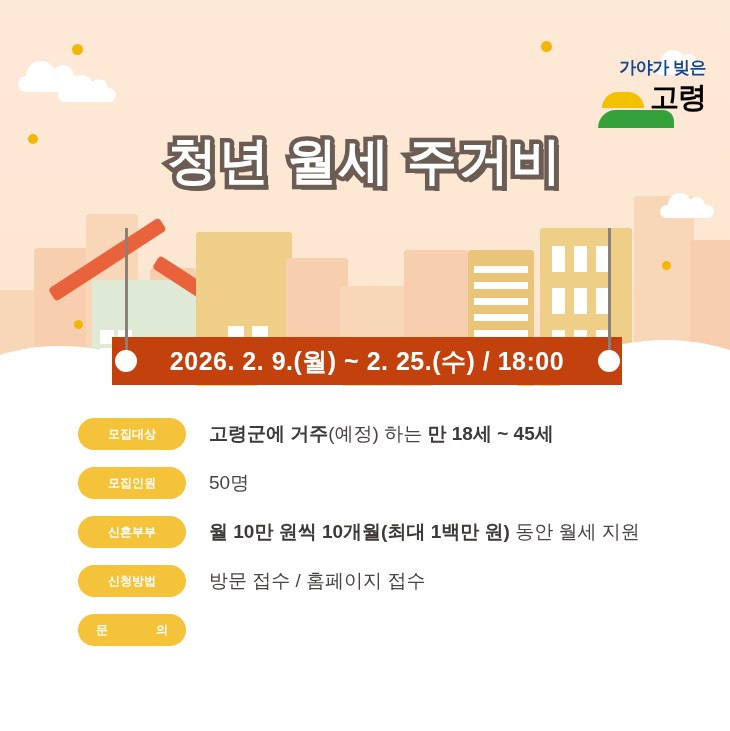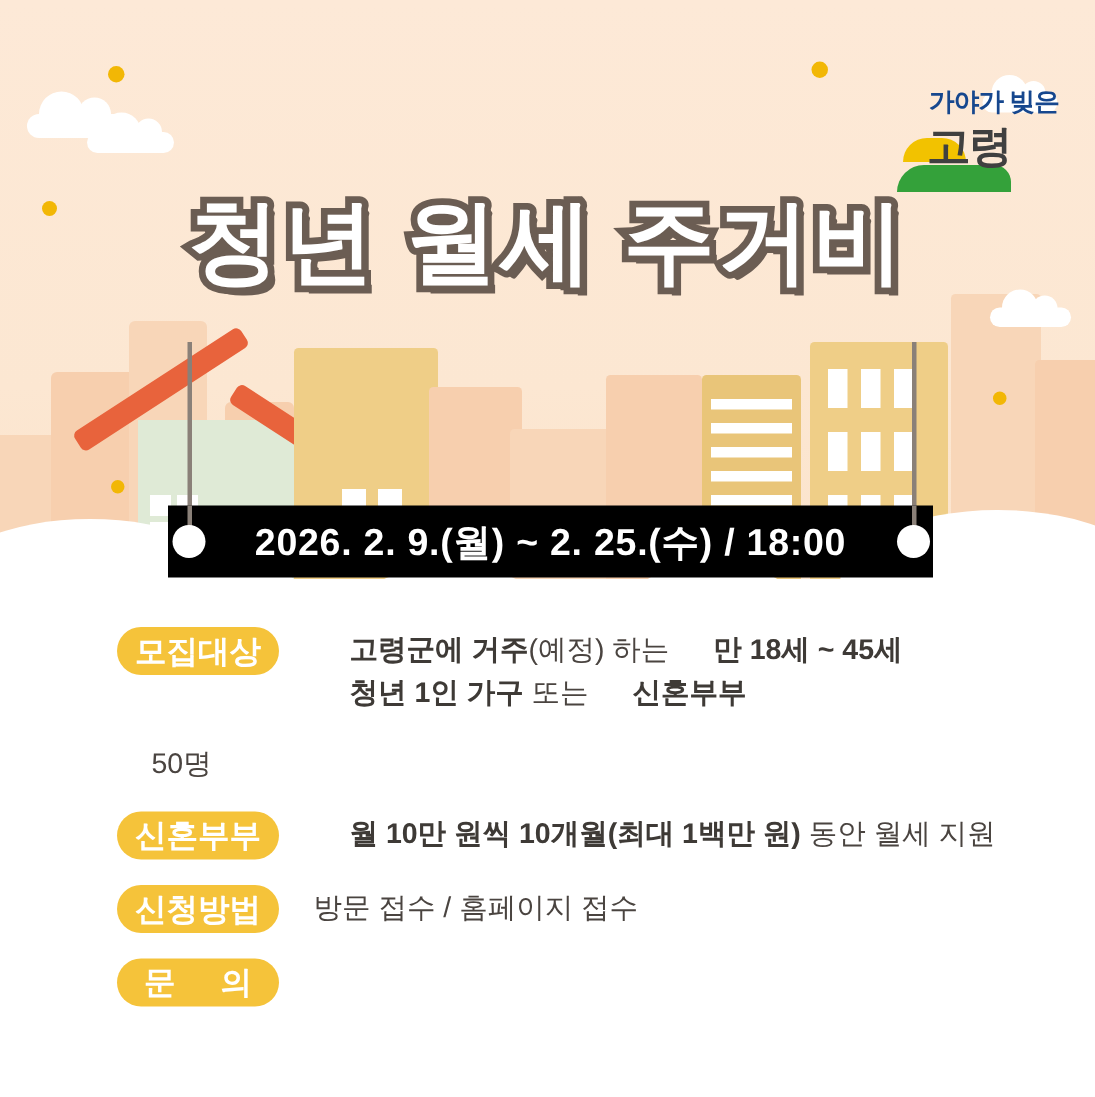--- a/index.html
+++ b/index.html
@@ -53,35 +53,35 @@
   .pane{position:absolute;background:#ffffff;}
 
   
   .title-wrap{
     position:absolute;left:0;top:118px;width:730px;text-align:center;
     pointer-events:none;
   }
   .title-line{
     font-family:"Liberation Sans","DejaVu Sans",sans-serif;
     font-weight:bold;
-    font-size:61px;
+    font-size:50px;
     line-height:86px;
     letter-spacing:2px;
     color:#FFFFFF;
     -webkit-text-stroke:9px #6B5D53;
     paint-order:stroke fill;
     text-shadow:5px 5px 0 #6B5D53;
     white-space:nowrap;
   }
   .title-line.l2{font-size:74px;}
 
   
   .banner{
     position:absolute;left:112px;top:337px;width:510px;height:48px;
-    background:#000000;
+    background:#c2410c;
   }
   .banner-text{
     position:absolute;left:0;top:0;width:510px;height:48px;
     display:flex;align-items:center;justify-content:center;
     color:#ffffff;font-weight:bold;font-size:25px;letter-spacing:0.5px;
   }
   .pin{position:absolute;width:22px;height:22px;border-radius:50%;background:#ffffff;}
   .pin-line{position:absolute;width:3px;background:#8A8078;}
 
   
@@ -92,46 +92,46 @@
 
   
   .info{
     position:absolute;left:78px;top:418px;width:600px;
   }
   .row{display:flex;align-items:flex-start;margin-bottom:17px;}
   .pill{
     flex:0 0 auto;
     width:108px;height:32px;
     background:#F5C33A;border-radius:16px;
-    color:#ffffff;font-weight:bold;font-size:21px;
+    color:#ffffff;font-weight:bold;font-size:12px;
     display:flex;align-items:center;justify-content:center;
     letter-spacing:0px;
     box-sizing:border-box;
   }
   .pill.spaced{letter-spacing:0;justify-content:space-between;padding:0 18px;}
   .val{
     margin-left:23px;
     color:#4A4440;
     font-size:19px;
     line-height:29px;
     padding-top:1px;
   }
-  .val b{font-weight:bold;color:#3E3A36;margin-left:24px;}
+  .val b{font-weight:bold;color:#3E3A36;}
   .val .reg{font-weight:normal;}
   .val .ln{display:block;}
 
   
   .logo{position:absolute;right:24px;top:56px;width:120px;height:66px;}
   .logo-top{
     position:absolute;left:0;top:0;width:120px;text-align:right;
     color:#16478E;font-weight:bold;font-size:17px;letter-spacing:-0.5px;
   }
   .logo-main{
-    position:absolute;left:0;top:22px;width:120px;text-align:center;
-    color:#404040;font-weight:bold;font-size:29px;letter-spacing:-1px;
+    position:absolute;left:0;top:22px;width:120px;text-align:right;
+    color:#000000;font-weight:bold;font-size:29px;letter-spacing:-1px;
   }
   .logo-yellow{
     position:absolute;left:16px;top:36px;width:42px;height:16px;
     background:#F2C200;border-radius:42px 42px 0 0;
   }
   .logo-green{
     position:absolute;left:12px;top:54px;width:76px;height:18px;
     background:#34A13A;border-radius:60px 38px 0 0;
   }
 </style>
@@ -228,25 +228,25 @@
     <div class="logo-top">가야가 빚은</div>
     <div class="logo-main">고령</div>
   </div>
 
   <div class="info">
 
     <div class="row">
       <div class="pill">모집대상</div>
       <div class="val">
         <span class="ln"><b>고령군에 거주</b><span class="reg">(예정) 하는 </span><b>만 18세 ~ 45세</b></span>
-        <span class="ln"><b>청년 1인 가구 </b><span class="reg">또는 </span><b>신혼부부</b></span>
       </div>
     </div>
 
     <div class="row">
+      <div class="pill">모집인원</div>
       <div class="val">50명</div>
     </div>
 
     <div class="row">
       <div class="pill">신혼부부</div>
       <div class="val"><b>월 10만 원씩 10개월(최대 1백만 원)</b><span class="reg"> 동안 월세 지원</span></div>
     </div>
 
     <div class="row">
       <div class="pill">신청방법</div>

